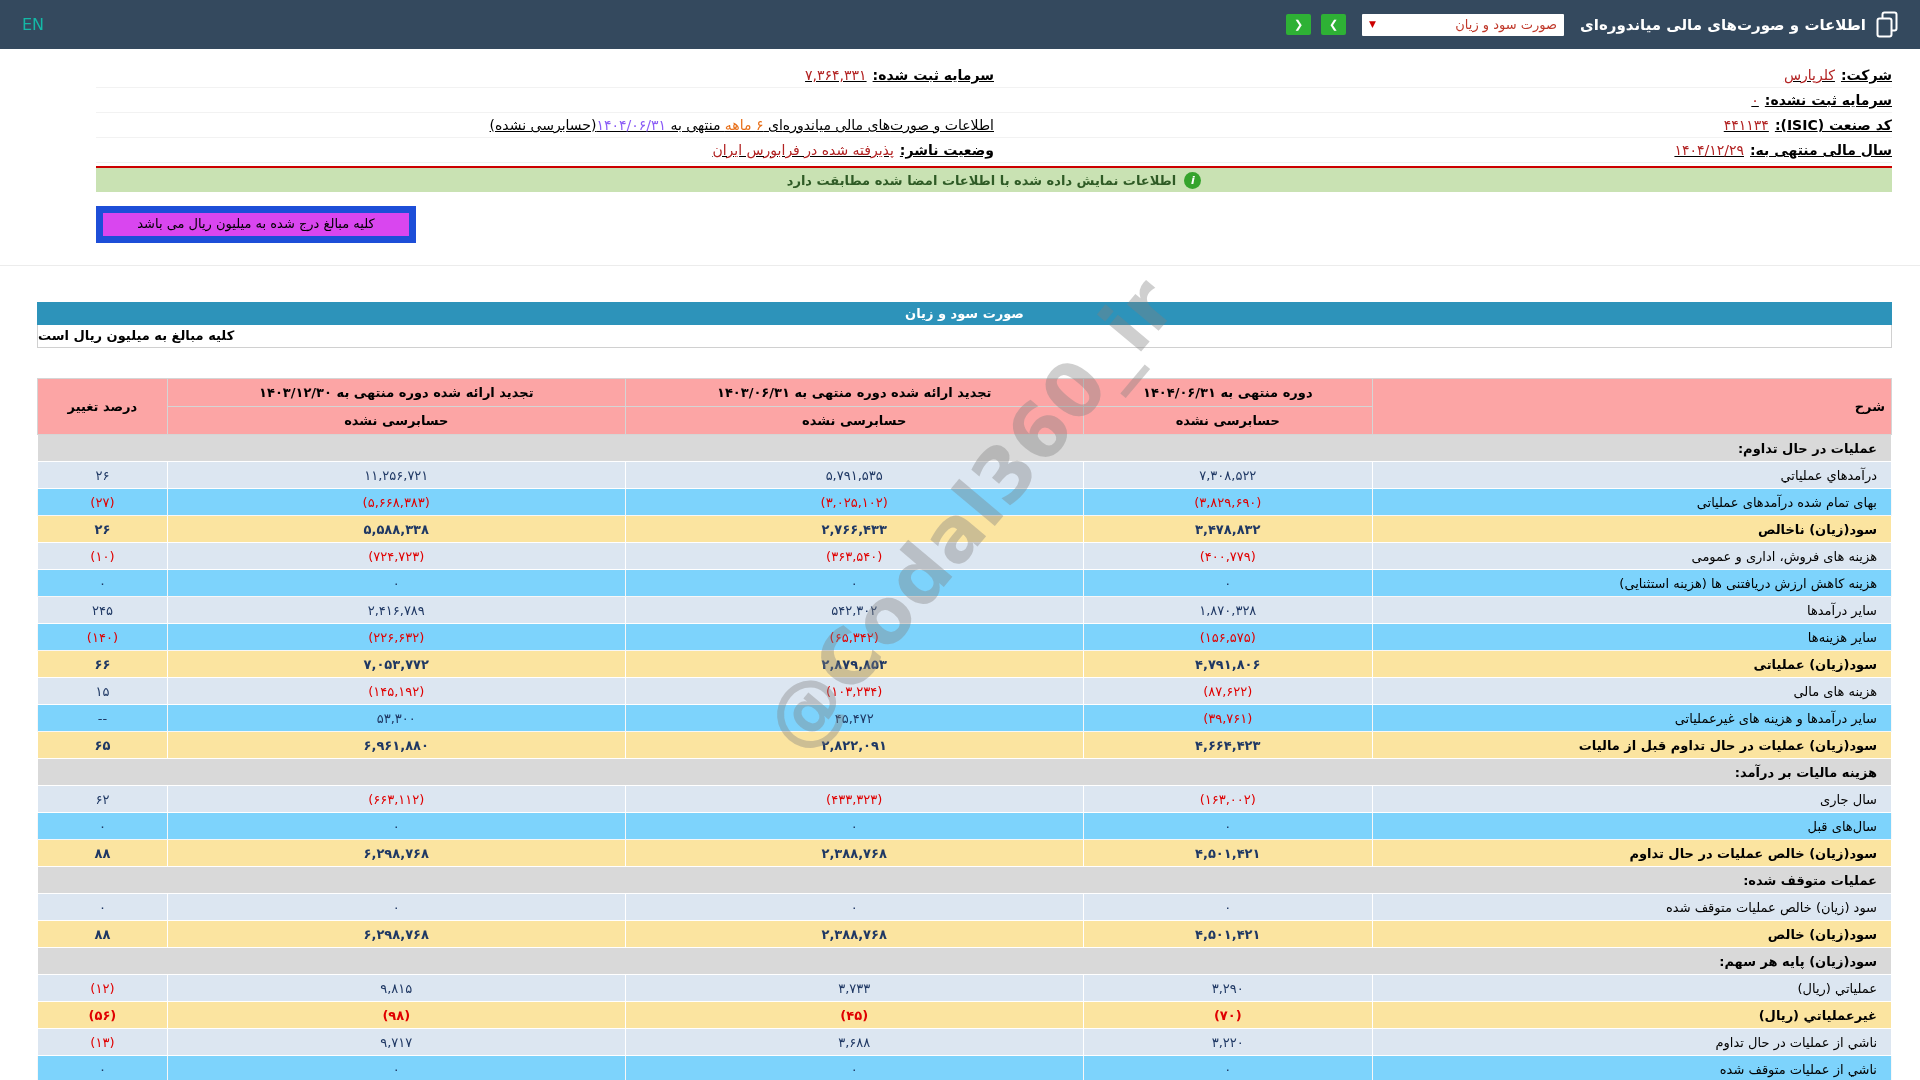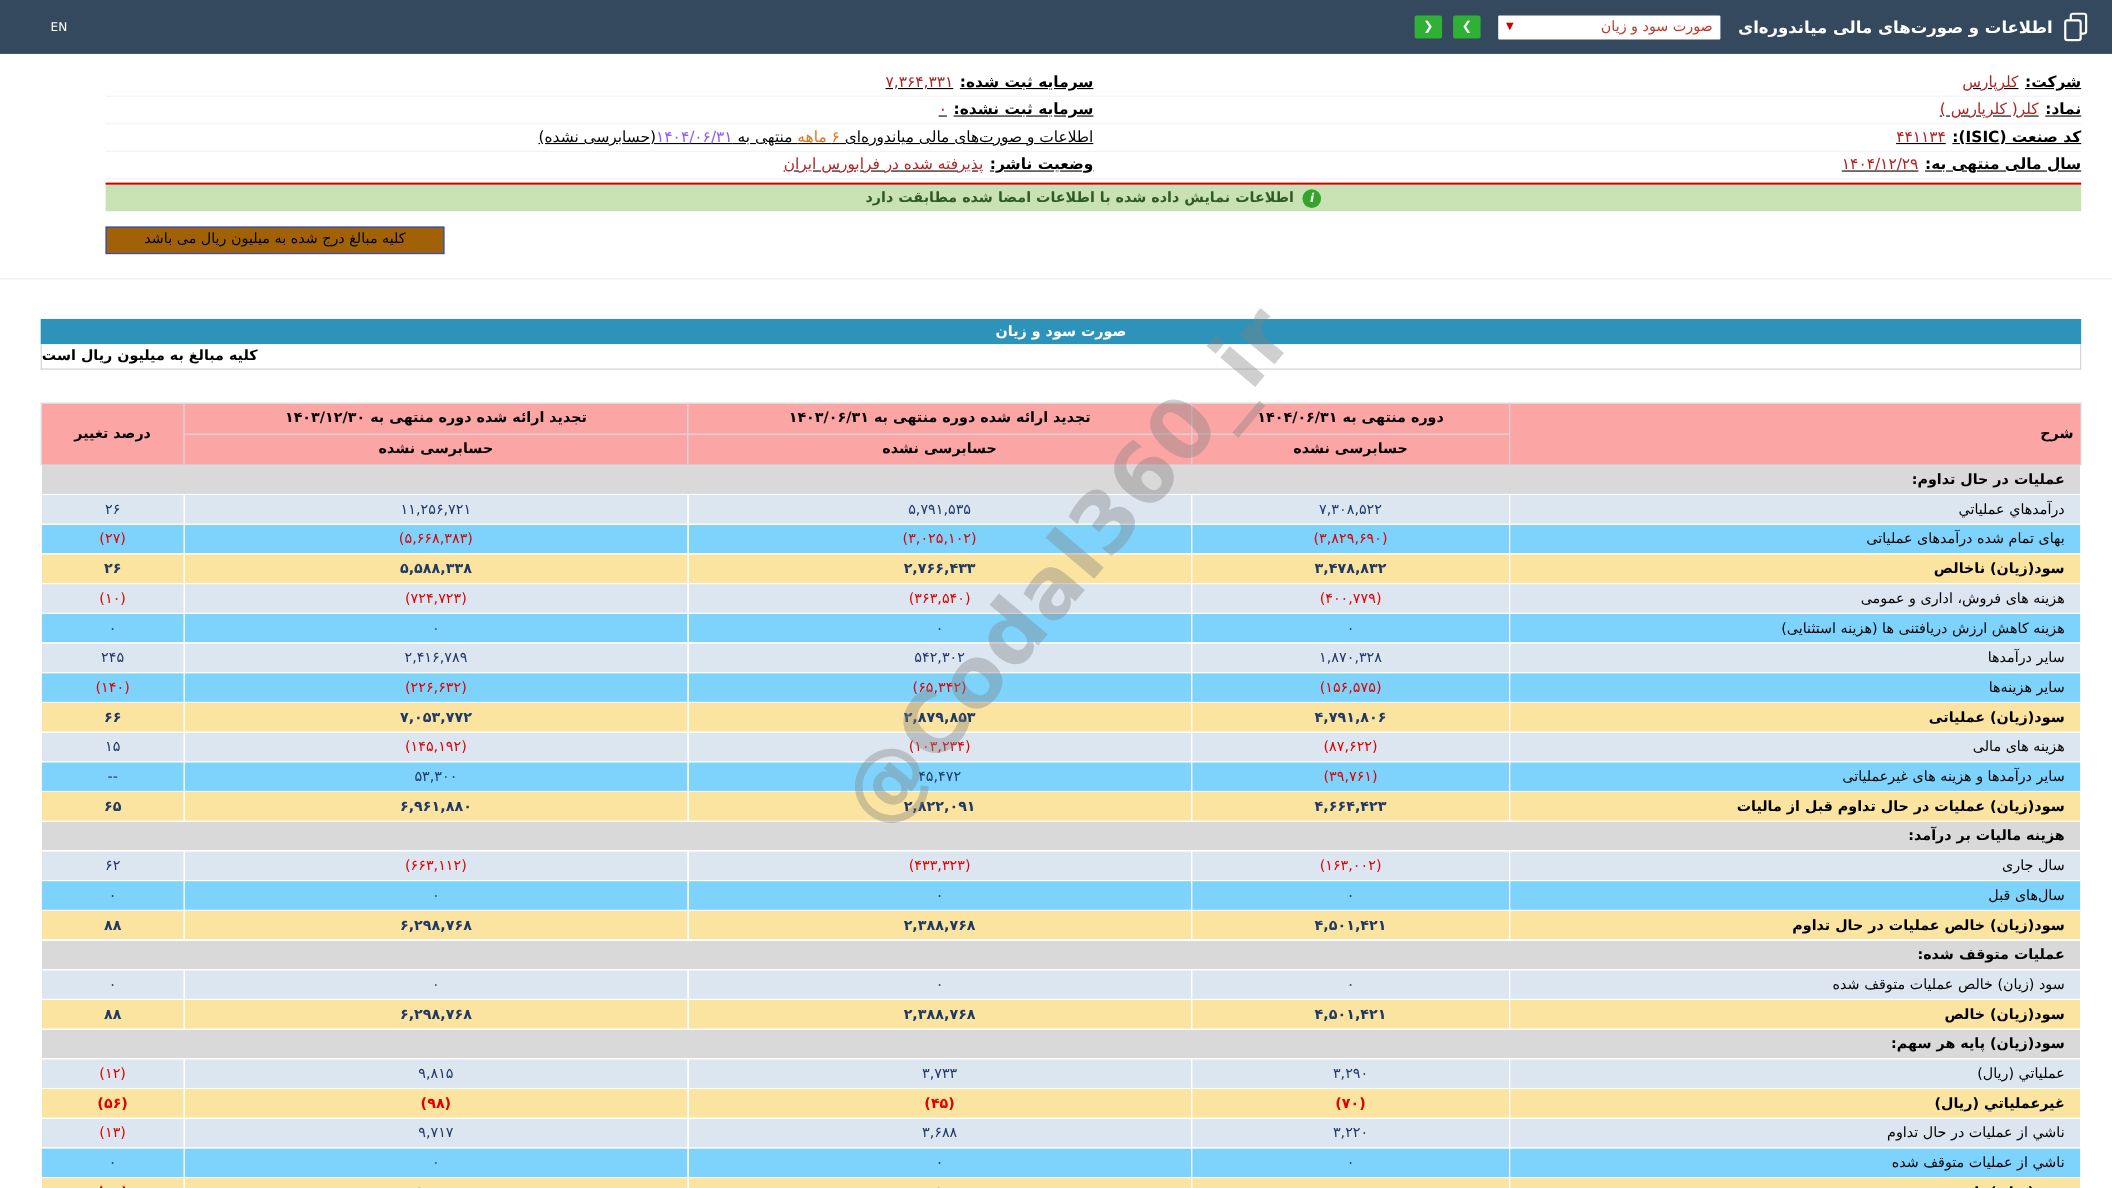--- a/index.html
+++ b/index.html
@@ -9,35 +9,35 @@
     font-family:"DejaVu Sans", sans-serif;
   }
   
   .topbar{height:49px;background:#34495e;display:flex;align-items:center;padding:0 22px;gap:10px;}
   .doc-icon{display:flex;align-items:center;}
   .topbar-title{color:#fff;font-weight:bold;font-size:15px;margin-left:6px;}
   .dropdown{background:#fff;height:22px;width:188px;display:flex;align-items:center;justify-content:space-between;padding:0 7px;margin-left:6px;cursor:pointer;border-radius:1px;}
   .dropdown-text{color:#c0392b;font-size:13px;}
   .caret{color:#cc0000;font-size:9px;line-height:1;}
   .nav-btn{width:25px;height:21px;background:#2eb135;border:none;border-radius:2px;color:#fff;font-size:11px;line-height:21px;text-align:center;cursor:pointer;padding:0;}
-  .en-link{margin-right:auto;color:#ffffff;font-size:11px;cursor:pointer;margin-left:24px;}
+  .en-link{margin-right:auto;color:#14b8a6;font-size:16px;cursor:pointer;}
   
   .company{margin:14px 28px 0 96px;}
   .info-row{display:flex;border-bottom:1px solid #f2f2f2;height:24px;align-items:center;font-size:14px;}
   .info-cell{flex:1 1 50%;white-space:pre-wrap;text-decoration:underline;}
   .info-label{font-weight:bold;color:#000;margin-left:6px;}
   .info-value{color:#b22222;}
   .seg-black{color:#000;}
   .seg-orange{color:#e8701a;}
   .seg-red{color:#8b5cf6;}
   .red-line{height:2px;background:#cc0000;margin:3px 28px 0 96px;}
   .banner{margin:0 28px 0 96px;height:24px;background:#c9e2b3;display:flex;align-items:center;justify-content:center;gap:8px;}
   .banner-text{color:#2f5b26;font-size:13px;font-weight:bold;}
   .info-icon{width:17px;height:17px;border-radius:50%;background:#35a42c;color:#fff;font-size:11px;font-weight:bold;display:flex;align-items:center;justify-content:center;font-style:italic;flex:0 0 auto;}
-  .note-tab{width:306px;margin:14px auto 0 96px;border:1px solid #1d4ed8;height:23px;line-height:21px;text-align:center;font-size:13px;background:#a16207;cursor:pointer;}
+  .note-tab{width:306px;margin:14px auto 0 96px;border:7px solid #1d4ed8;height:23px;line-height:21px;text-align:center;font-size:13px;background:#d946ef;cursor:pointer;}
   .hr-sep{border:none;border-top:1px solid #ececec;margin:22px 0 0 0;}
   
   .statement{margin:36px 28px 0 37px;position:relative;}
   .blue-bar{height:23px;background:#2d93ba;color:#fff;font-weight:bold;font-size:13px;text-align:center;line-height:23px;}
   .subtitle-bar{height:22px;background:#fff;border:1px solid #d0d0d0;border-top:none;font-weight:bold;font-size:13px;text-align:left;line-height:21px;color:#000;}
   .fin-table{width:100%;border-collapse:collapse;margin-top:30px;table-layout:fixed;}
   .fin-table th{background:#fca5a5;border:1px solid #d5d5d5;font-size:13px;font-weight:bold;height:25px;padding:1px 6px;color:#000;text-align:center;}
   .fin-table th.th-desc{text-align:right;margin-top:32px;}
   .fin-table td{height:24px;padding:1px 14px;font-size:13px;border:1px solid #fff;overflow:hidden;white-space:nowrap;}
   .cell-desc{color:#000;}
@@ -68,21 +68,20 @@
   <button class="nav-btn">❮</button>
   <span class="en-link">EN</span>
 </header>
 
 <section class="company" id="company-info">
     <div class="info-row">
       <div class="info-cell"><span class="info-label">شرکت:</span><span class="info-value">کلرپارس</span></div>
       <div class="info-cell"><span class="info-label">سرمایه ثبت شده:</span><span class="info-value">۷,۳۶۴,۳۳۱</span></div>
     </div>
     <div class="info-row">
-      <div class="info-cell"><span class="info-label">نماد:</span><span class="info-value">کلر( کلرپارس )</span></div>
       <div class="info-cell"><span class="info-label">سرمایه ثبت نشده:</span><span class="info-value">۰</span></div>
     </div>
     <div class="info-row">
       <div class="info-cell"><span class="info-label">کد صنعت (ISIC):</span><span class="info-value">۴۴۱۱۳۴</span></div>
       <div class="info-cell"><span class="seg-black">اطلاعات و صورت‌های مالی میاندوره‌ای </span><span class="seg-orange">۶ ماهه</span><span class="seg-black"> منتهی به </span><span class="seg-red">۱۴۰۴/۰۶/۳۱</span><span class="seg-black">(حسابرسی نشده)</span></div>
     </div>
     <div class="info-row">
       <div class="info-cell"><span class="info-label">سال مالی منتهی به:</span><span class="info-value">۱۴۰۴/۱۲/۲۹</span></div>
       <div class="info-cell"><span class="info-label">وضعیت ناشر:</span><span class="info-value">پذیرفته شده در فرابورس ایران</span></div>
     </div>

